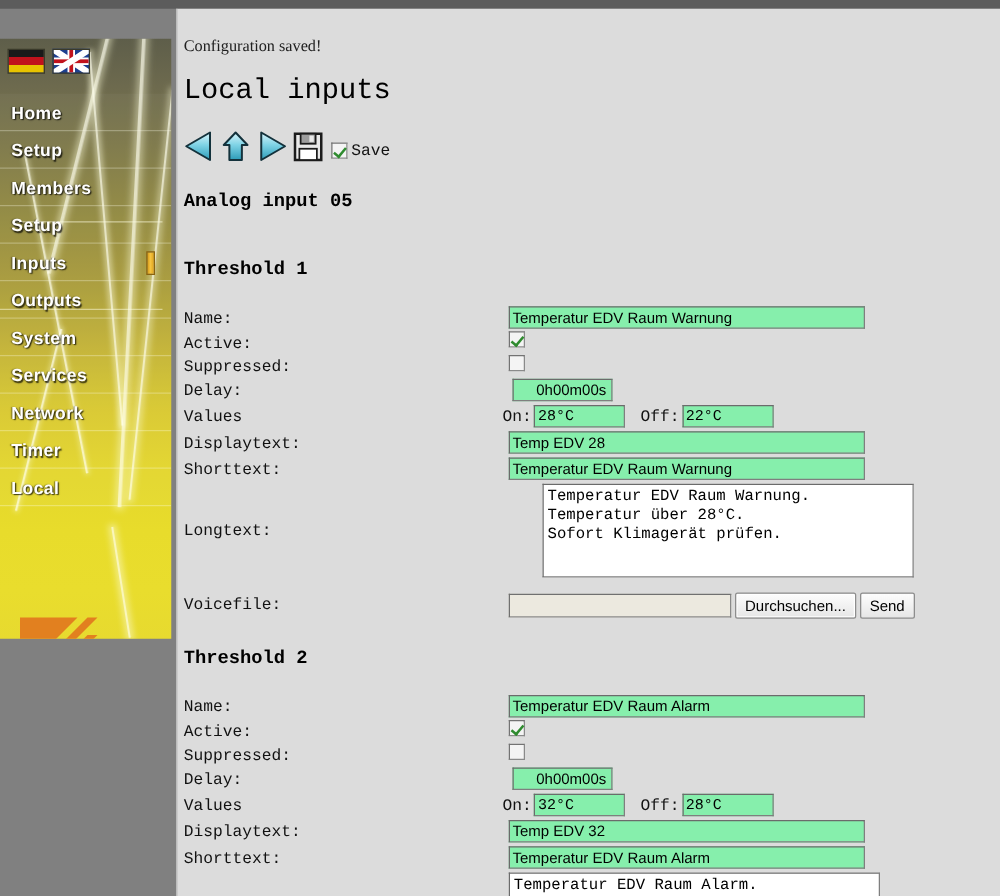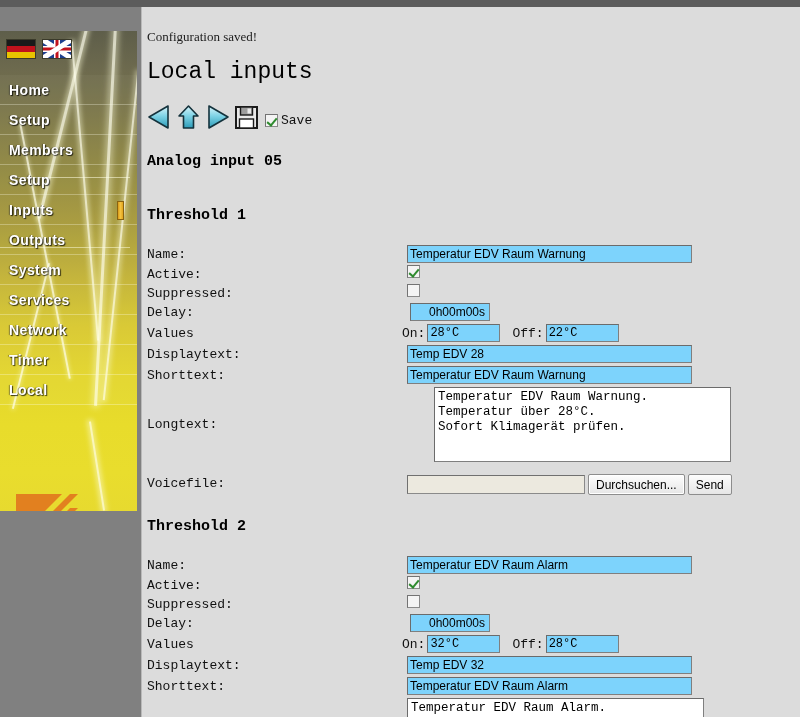--- a/index.html
+++ b/index.html
@@ -120,21 +120,21 @@
     font-family: "Liberation Mono", monospace; font-size: 13px; color: #111;
     line-height: 20px; white-space: nowrap;
   }
   .fctl { position: absolute; left: 265px; top: 0; display: flex; align-items: center; }
 
   input.txt {
     font-family: "Liberation Sans", sans-serif;
     font-size: 12px;
     border: 1px solid #7f7f7f;
     border-top-color: #6b6b6b; border-left-color: #6b6b6b;
-    background: #7dd3fc; color: #000;
+    background: #86efac; color: #000;
     height: 18px; padding: 0 2px; outline: none;
   }
   input.txt.wide { width: 285px; }
   input.txt.delay { width: 80px; text-align: right; padding-right: 4px; font-family: "Liberation Sans", sans-serif; }
   input.txt.val { width: 73px; font-family: Liberation Mono, monospace; }
   .inline-lab {
     font-family: "Liberation Mono", monospace; font-size: 13px; color: #111;
     margin-right: 2px;
   }
   .gap { width: 12px; }

